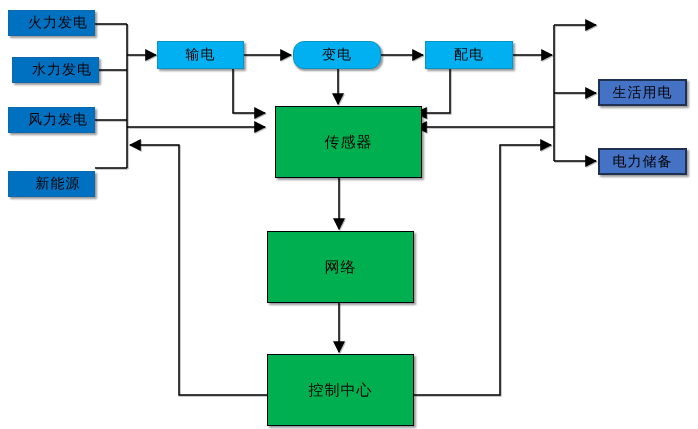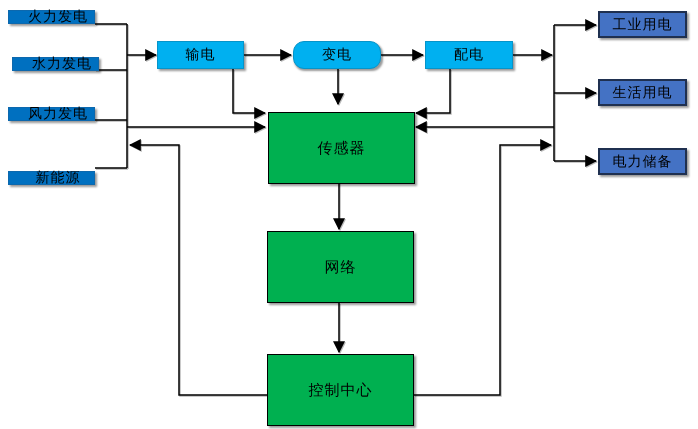--- a/index.html
+++ b/index.html
@@ -9,21 +9,21 @@
     overflow:hidden;
   }
   .wires{position:absolute;left:0;top:0;width:698px;height:429px;
     filter:drop-shadow(1px 1.5px 0px rgba(0,0,0,0.28));}
   .node{
     position:absolute;display:flex;align-items:center;justify-content:center;
     box-sizing:border-box;color:#000;font-size:14px;letter-spacing:1px;
     box-shadow:1.5px 2px 2px rgba(0,0,0,0.40);
     white-space:nowrap;
   }
-  .src{background:#0070C0;width:87px;height:14px;border:1px solid #0d68ad;padding-left:13px;}
+  .src{background:#0070C0;width:87px;height:26px;border:1px solid #0d68ad;padding-left:13px;}
   .stg{background:#00B0F0;height:28px;border:1px solid #0694c9;}
   .con{background:#4472C4;width:89px;height:27px;border:2px solid #1F3050;}
   .core{background:#00B050;width:147px;height:72px;border:1.5px solid #000;font-size:15px;}
   path.wire{stroke:#000;stroke-width:1.5;fill:none;}
 </style>
 </head>
 <body>
 
 <div class="stage">
 
@@ -79,31 +79,28 @@
   <div class="node stg" style="left:157px;top:41px;width:87px;">
     <span>输电</span>
   </div>
   <div class="node stg" style="left:293px;top:41px;width:88px;border-radius:11px;">
     <span>变电</span>
   </div>
   <div class="node stg" style="left:425px;top:41px;width:88px;">
     <span>配电</span>
   </div>
 
-  <div class="node con" style="left:598px;top:11px;">
-    <span>工业用电</span>
-  </div>
   <div class="node con" style="left:598px;top:79px;">
     <span>生活用电</span>
   </div>
   <div class="node con" style="left:598px;top:148px;">
     <span>电力储备</span>
   </div>
 
-  <div class="node core" style="left:268px;top:106px;margin-top:6px;">
+  <div class="node core" style="left:275px;top:106px;">
     <span>传感器</span>
   </div>
   <div class="node core" style="left:267px;top:231px;">
     <span>网络</span>
   </div>
   <div class="node core" style="left:267px;top:354px;">
     <span>控制中心</span>
   </div>
 
 </div>

